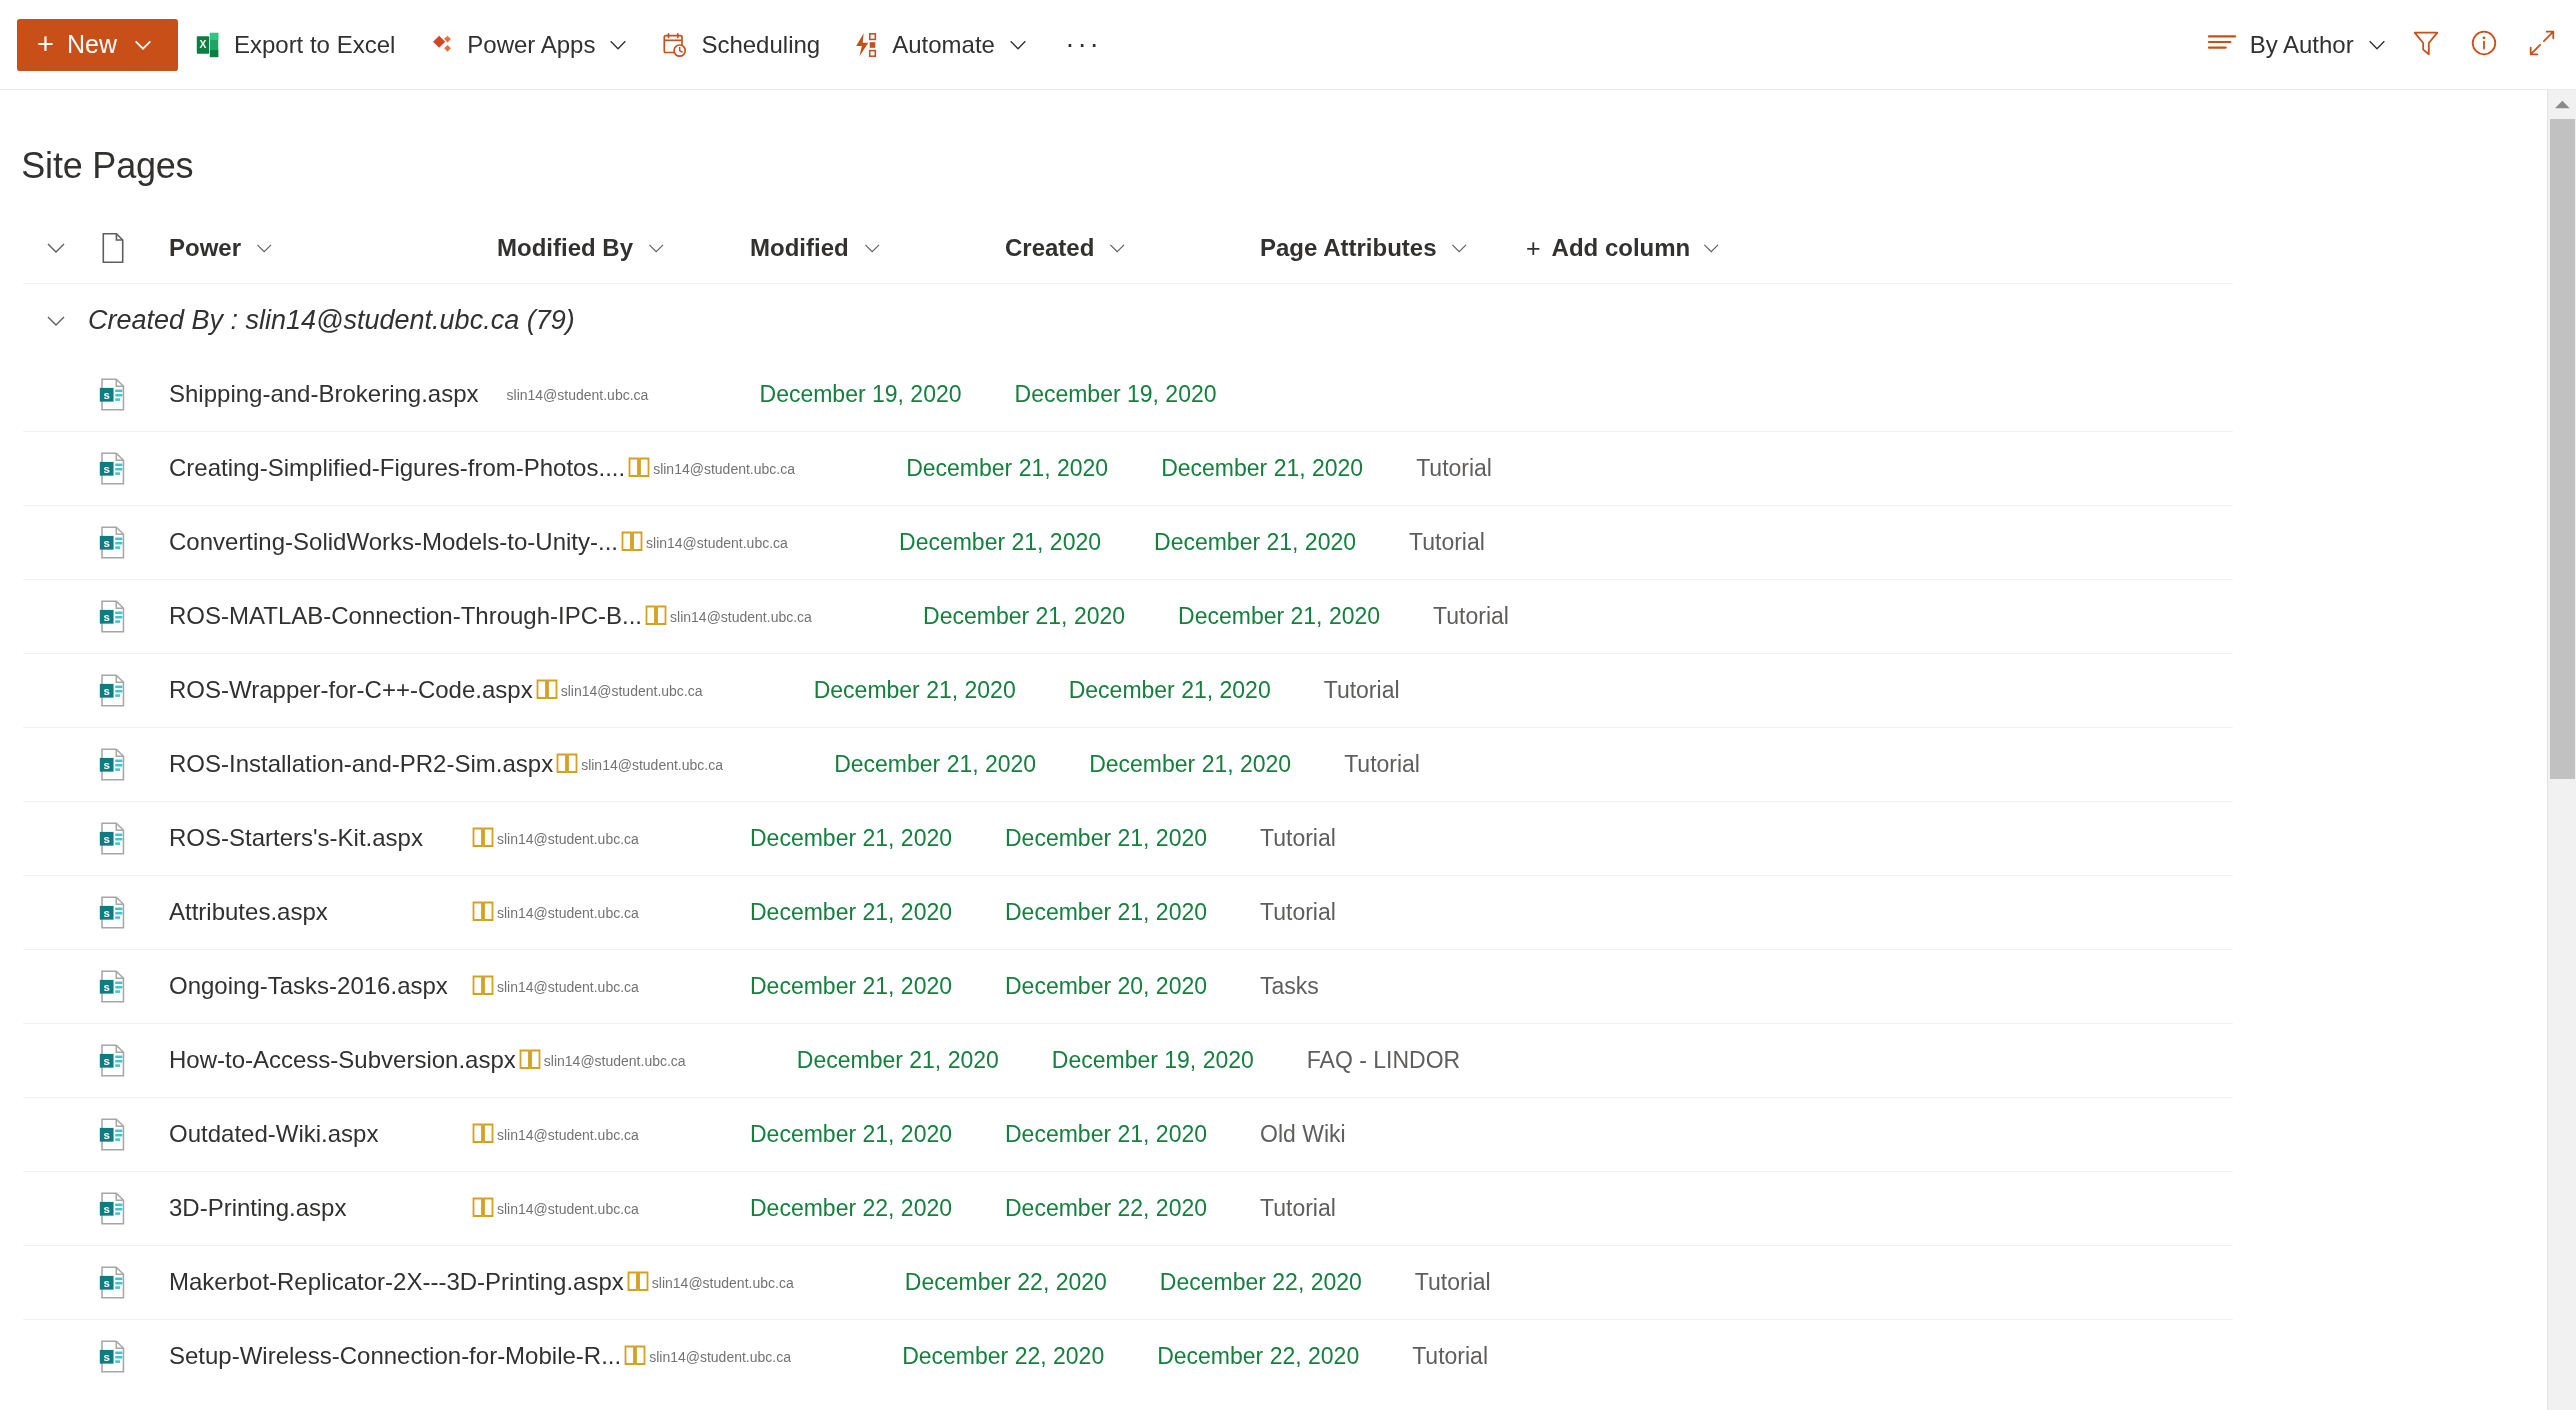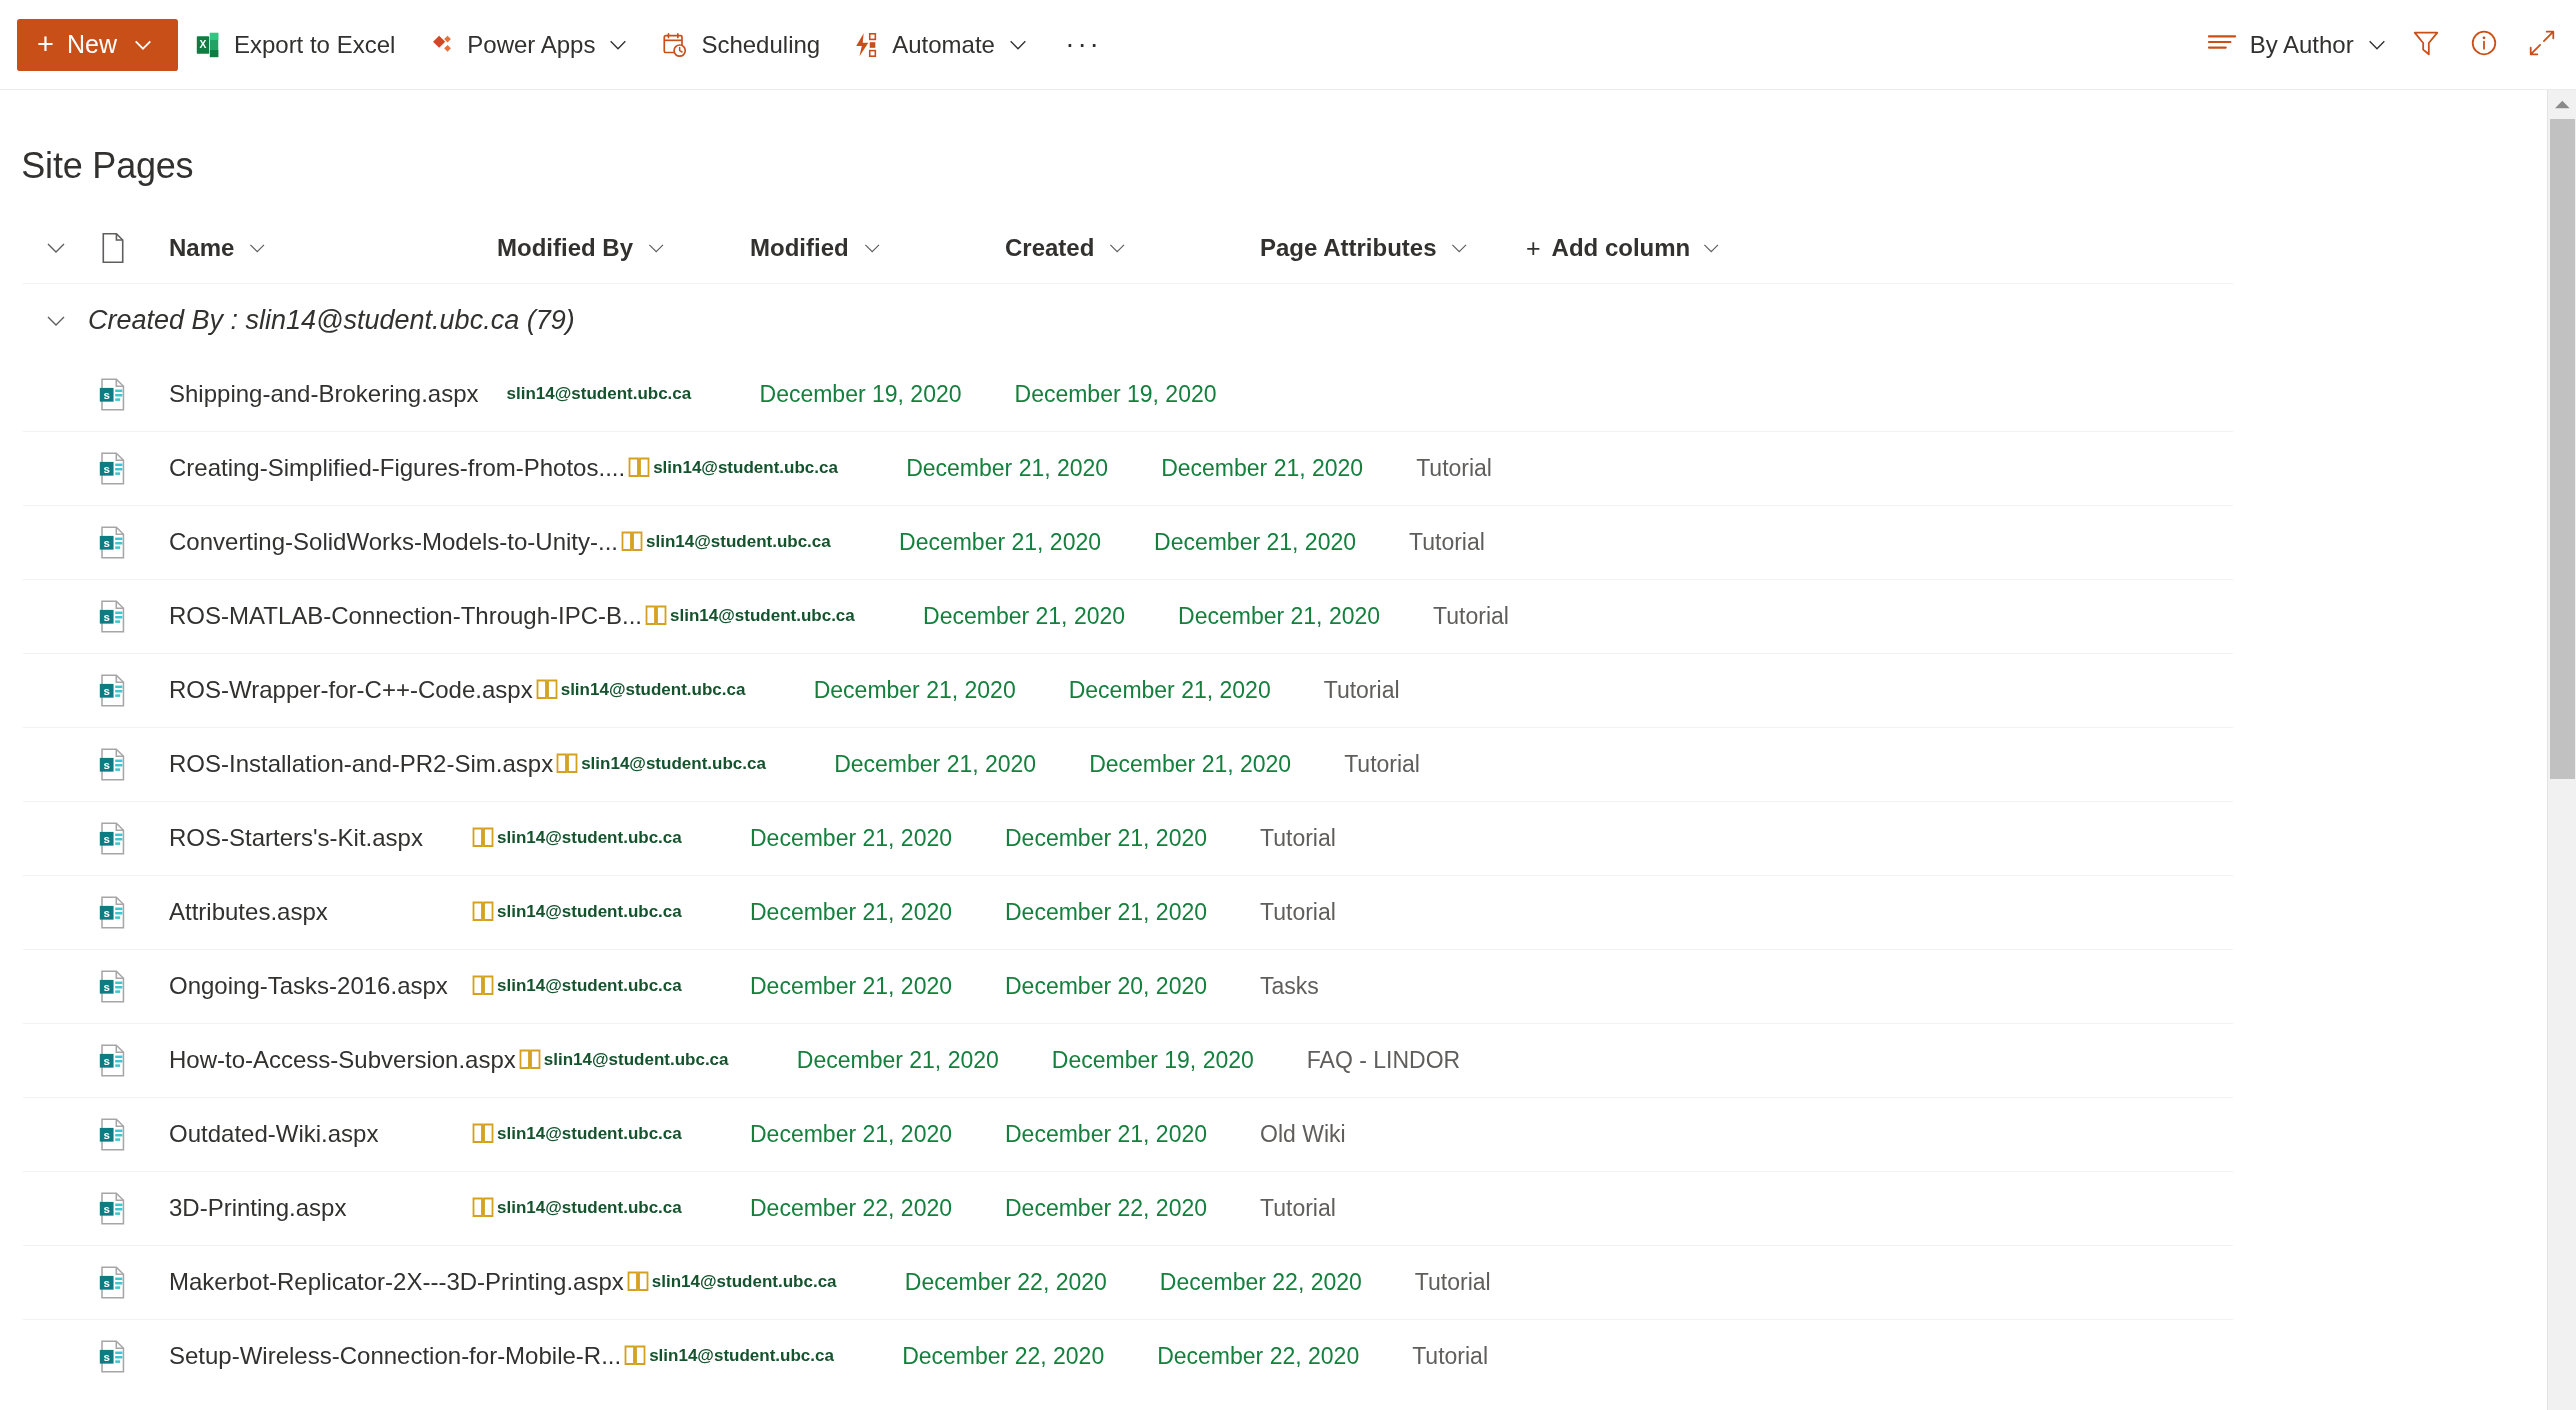--- a/index.html
+++ b/index.html
@@ -90,21 +90,21 @@
   .c-gap      { flex: 0 0 32px; }
   .c-name     { flex: 0 0 300px; display:flex; align-items:center; }
   .c-badge    { flex: 0 0 28px;  display:flex; align-items:center; justify-content:center; }
   .c-modby    { flex: 0 0 253px; }
   .c-mod      { flex: 0 0 255px; }
   .c-created  { flex: 0 0 255px; }
   .c-attrs    { flex: 0 0 266px; }
   .c-add      { flex: 0 0 241px; }
 
   .hdr-cell { display: flex; align-items: center; gap: 13px; cursor: pointer; }
-  .sub-text { font-size: 17px; color: #14532d; white-space: nowrap; font-weight: bold; }
+  .sub-text { font-size: 14px; color: #737373; white-space: nowrap; }
   .date-text { font-size: 23px; color: #15803d; white-space: nowrap; }
   .attr-text { font-size: 23px; color: #605e5c; white-space: nowrap; }
 
   .group-row { height: 74px; padding-left: 23px; display:flex; align-items:center; }
   .group-label { font-size: 27px; color: #323130; white-space: nowrap; font-style: italic; }
 
   .name-link { font-size: 24px; color: #323130; text-decoration: none; cursor: pointer; white-space: nowrap; }
 
   .add-col { display:flex; align-items:center; gap: 11px; cursor: pointer; }
   .add-col .plus-sm { font-size: 25px; font-weight: 300; color:#323130; }
@@ -266,21 +266,21 @@
         </div>
         <div class="c-icon">
           <svg width="28" height="32" viewBox="0 0 24 28">
             <path d="M3.5 1.5 L15 1.5 L20.5 7 L20.5 26.5 L3.5 26.5 Z" fill="none" stroke="#605e5c" stroke-width="1.4"></path>
             <path d="M15 1.5 L15 7 L20.5 7" fill="none" stroke="#605e5c" stroke-width="1.4"></path>
           </svg>
         </div>
         <div class="c-gap"></div>
         <div class="c-name">
           <div class="hdr-cell">
-            <span class="cell">Name</span>
+            <span class="cell">Power</span>
             <span>
               <svg class="chev-svg" width="20.4" height="20.4" viewBox="0 0 24 24">
                   <path d="M4 8 L12 16 L20 8" fill="none" stroke="#605e5c" stroke-width="1.4"></path>
                 </svg>
             </span>
           </div>
         </div>
         <div class="c-badge"></div>
         <div class="c-modby">
           <div class="hdr-cell">

